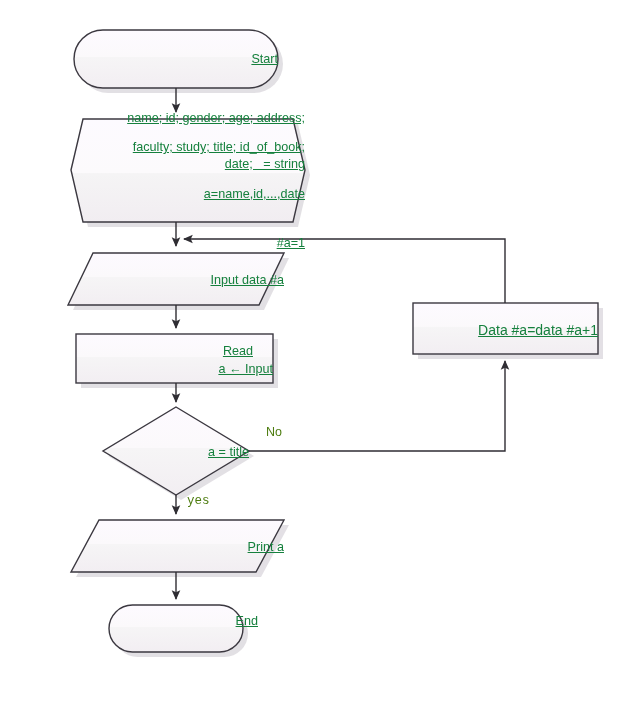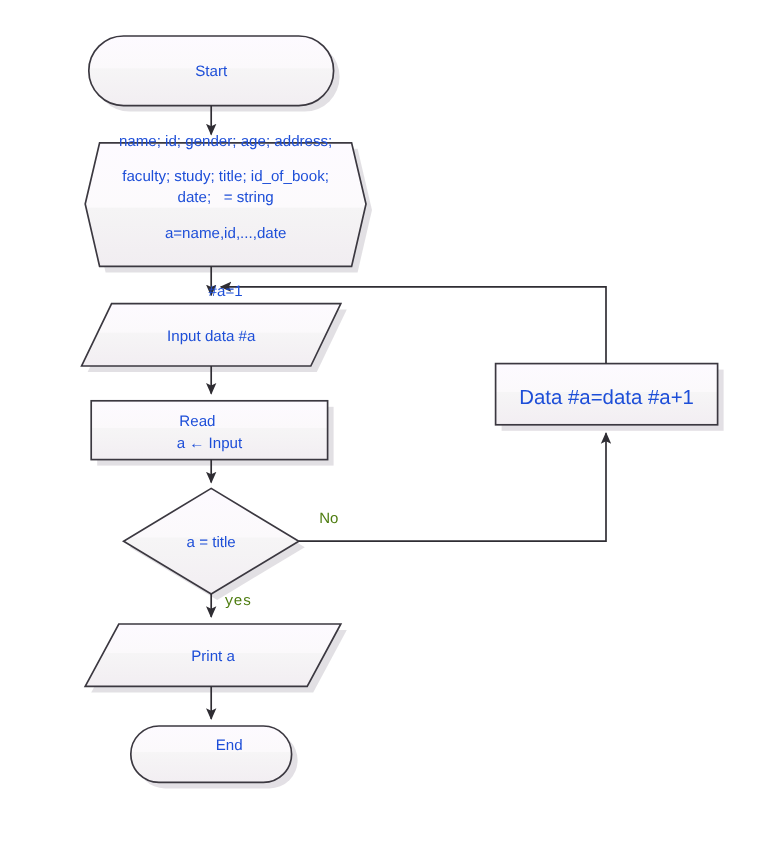--- a/index.html
+++ b/index.html
@@ -17,36 +17,37 @@
   }
   #flow-canvas {
     position: absolute;
     left: 0;
     top: 0;
     width: 633px;
     height: 703px;
   }
   .node-label {
     position: absolute;
-    text-align: center;
+    text-align: right;
     font-family: "Liberation Sans", sans-serif;
-    color: #1d4ed8;
+    color: #15803d;
     white-space: pre;
     pointer-events: none;
     line-height: 1.32;
+    text-decoration: underline;
   }
   .edge-label {
     position: absolute;
     font-family: "Liberation Sans", sans-serif;
     color: #4d7c0f;
     font-size: 12.5px;
     white-space: pre;
   }
   .t13 { font-size: 12.6px; }
-  .t12 { font-size: 17px; }
+  .t12 { font-size: 14px; }
 </style>
 </head>
 <body>
 
 <svg id="flow-canvas" viewBox="0 0 633 703" xmlns="http://www.w3.org/2000/svg">
   <defs>
     <linearGradient id="shapeFill" x1="0" y1="0" x2="0" y2="1">
       <stop offset="0%" stop-color="#fdfaff"></stop>
       <stop offset="46%" stop-color="#fbf9fb"></stop>
       <stop offset="47%" stop-color="#f6f5f6"></stop>

